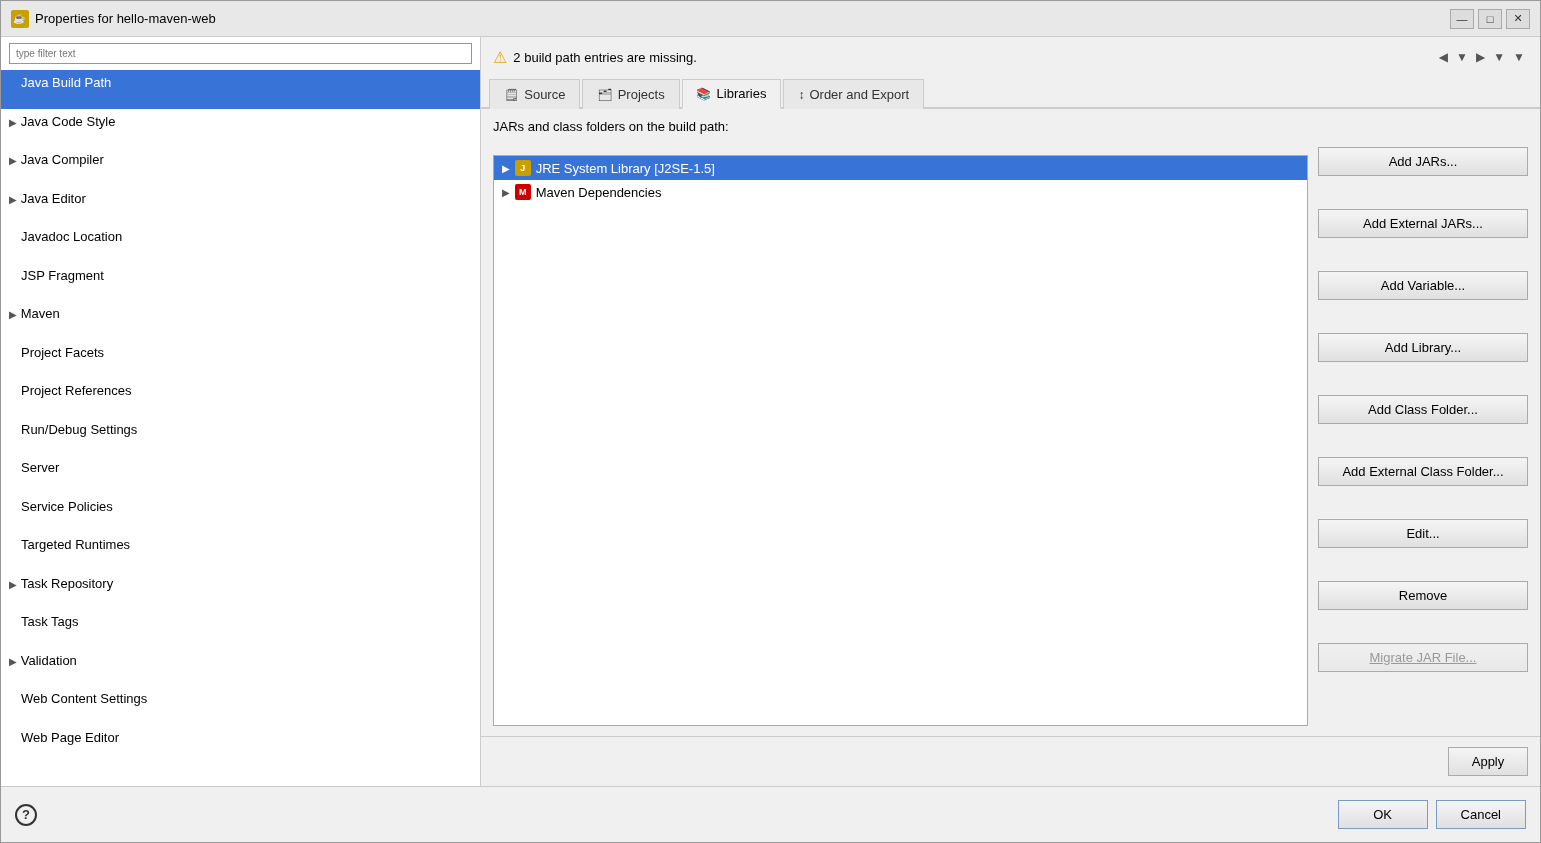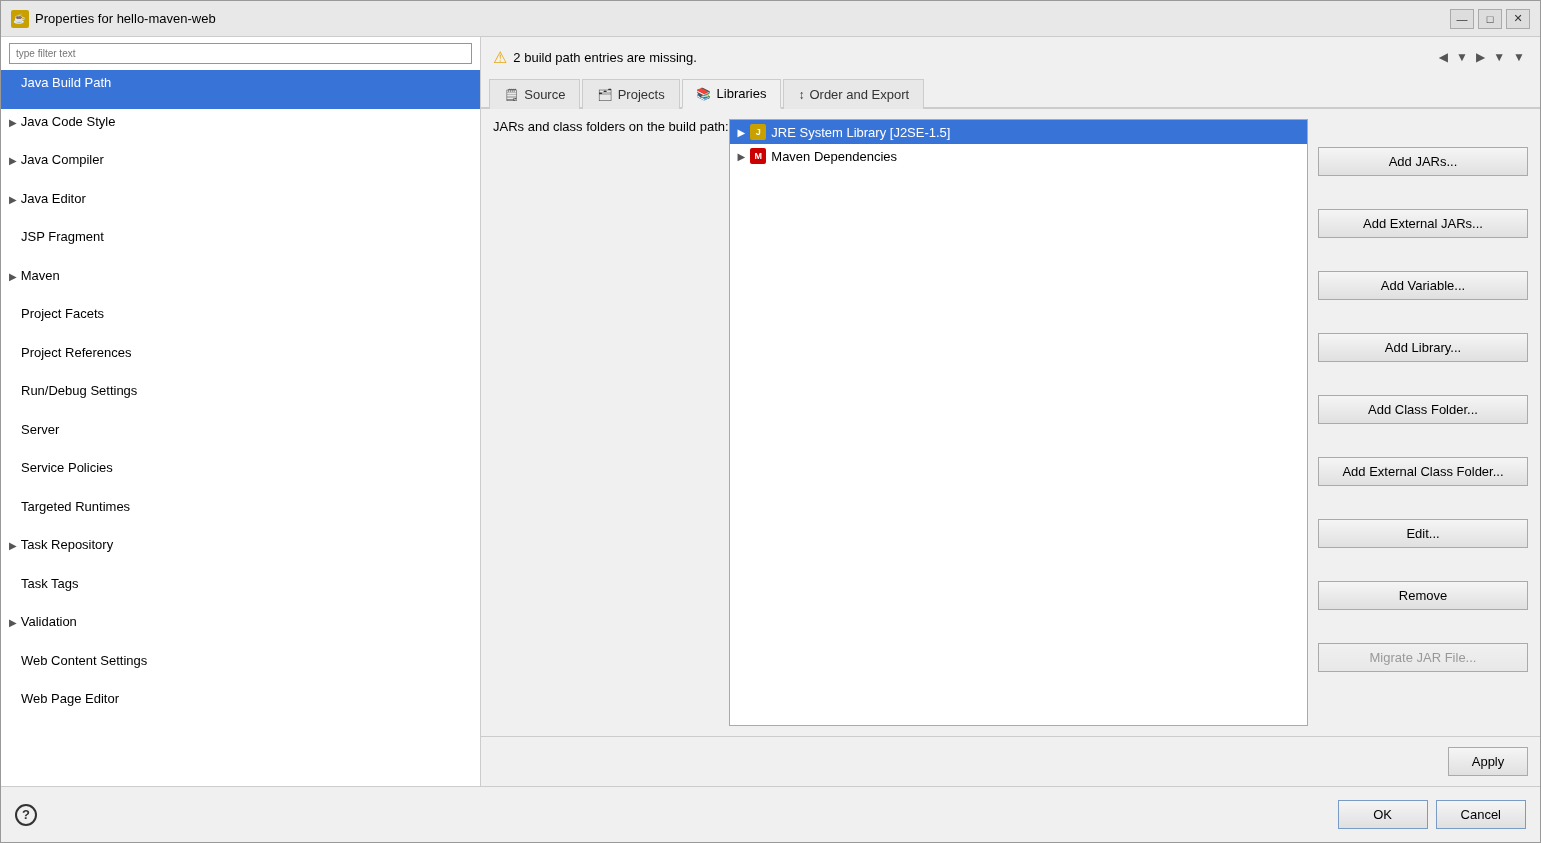--- a/index.html
+++ b/index.html
@@ -188,20 +188,22 @@
     .content-area {
       flex: 1;
       display: flex;
       padding: 10px 12px;
       gap: 10px;
     }
     
     .libraries-panel {
       flex: 1;
       display: flex;
+      flex-direction: column;
+      gap: 16px;
     }
     .panel-label {
       font-size: 13px;
       margin-bottom: 5px;
       color: #000;
     }
     .jar-list {
       flex: 1;
       border: 1px solid #aaa;
       background: #fff;
@@ -248,20 +250,21 @@
       font-size: 13px;
       color: #000;
       text-align: center;
       min-width: 180px;
       margin-top: 28px;
     }
     .action-btn:disabled {
       background: linear-gradient(to bottom, #f0f0f0, #e8e8e8);
       color: #999;
       cursor: default;
+      text-decoration: underline;
     }
     
     .bottom-bar {
       border-top: 1px solid #ccc;
       padding: 8px 12px;
       display: flex;
       justify-content: flex-end;
       align-items: center;
       gap: 8px;
       background: #f0f0f0;
@@ -331,20 +334,21 @@
 
   <div class="main-content">
 
     <div class="left-panel">
       <input class="filter-input" type="text" value="" placeholder="type filter text" style="">
       <div class="tree-area" id="tree-area">
       <div class="tree-item selected"><span>Java Build Path</span></div>
           <div class="tree-item has-arrow"><span class="arrow">▶</span><span>Java Code Style</span></div>
           <div class="tree-item has-arrow"><span class="arrow">▶</span><span>Java Compiler</span></div>
           <div class="tree-item has-arrow"><span class="arrow">▶</span><span>Java Editor</span></div>
+          <div class="tree-item"><span>Javadoc Location</span></div>
           <div class="tree-item"><span>JSP Fragment</span></div>
           <div class="tree-item has-arrow"><span class="arrow">▶</span><span>Maven</span></div>
           <div class="tree-item"><span>Project Facets</span></div>
           <div class="tree-item"><span>Project References</span></div>
           <div class="tree-item"><span>Run/Debug Settings</span></div>
           <div class="tree-item"><span>Server</span></div>
           <div class="tree-item"><span>Service Policies</span></div>
           <div class="tree-item"><span>Targeted Runtimes</span></div>
           <div class="tree-item has-arrow"><span class="arrow">▶</span><span>Task Repository</span></div>
           <div class="tree-item"><span>Task Tags</span></div>

